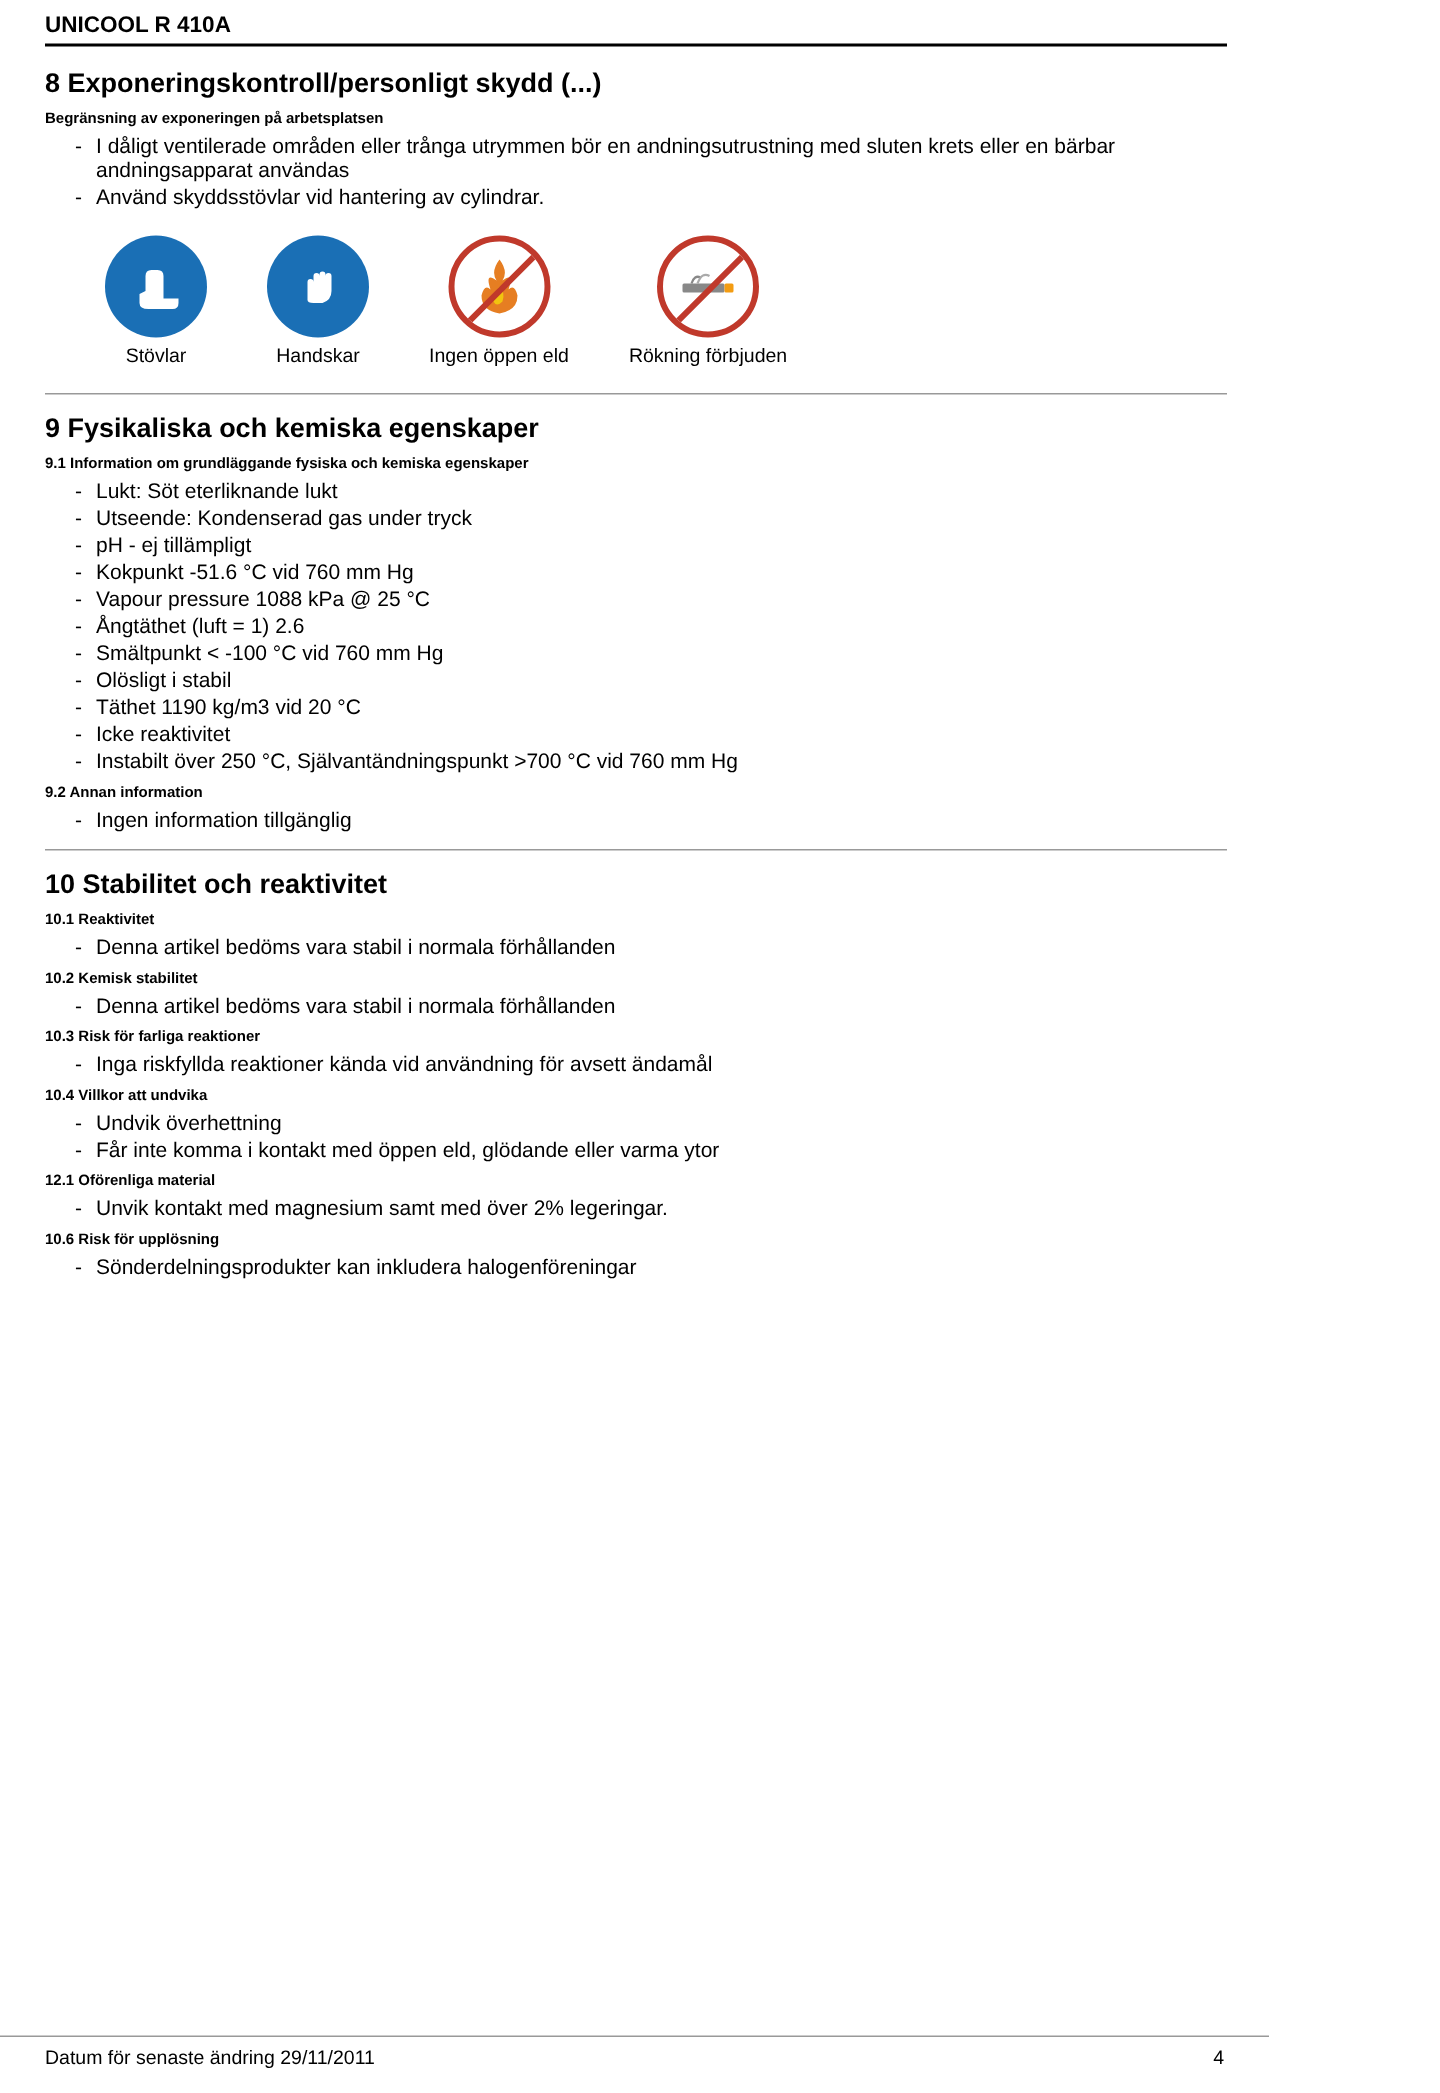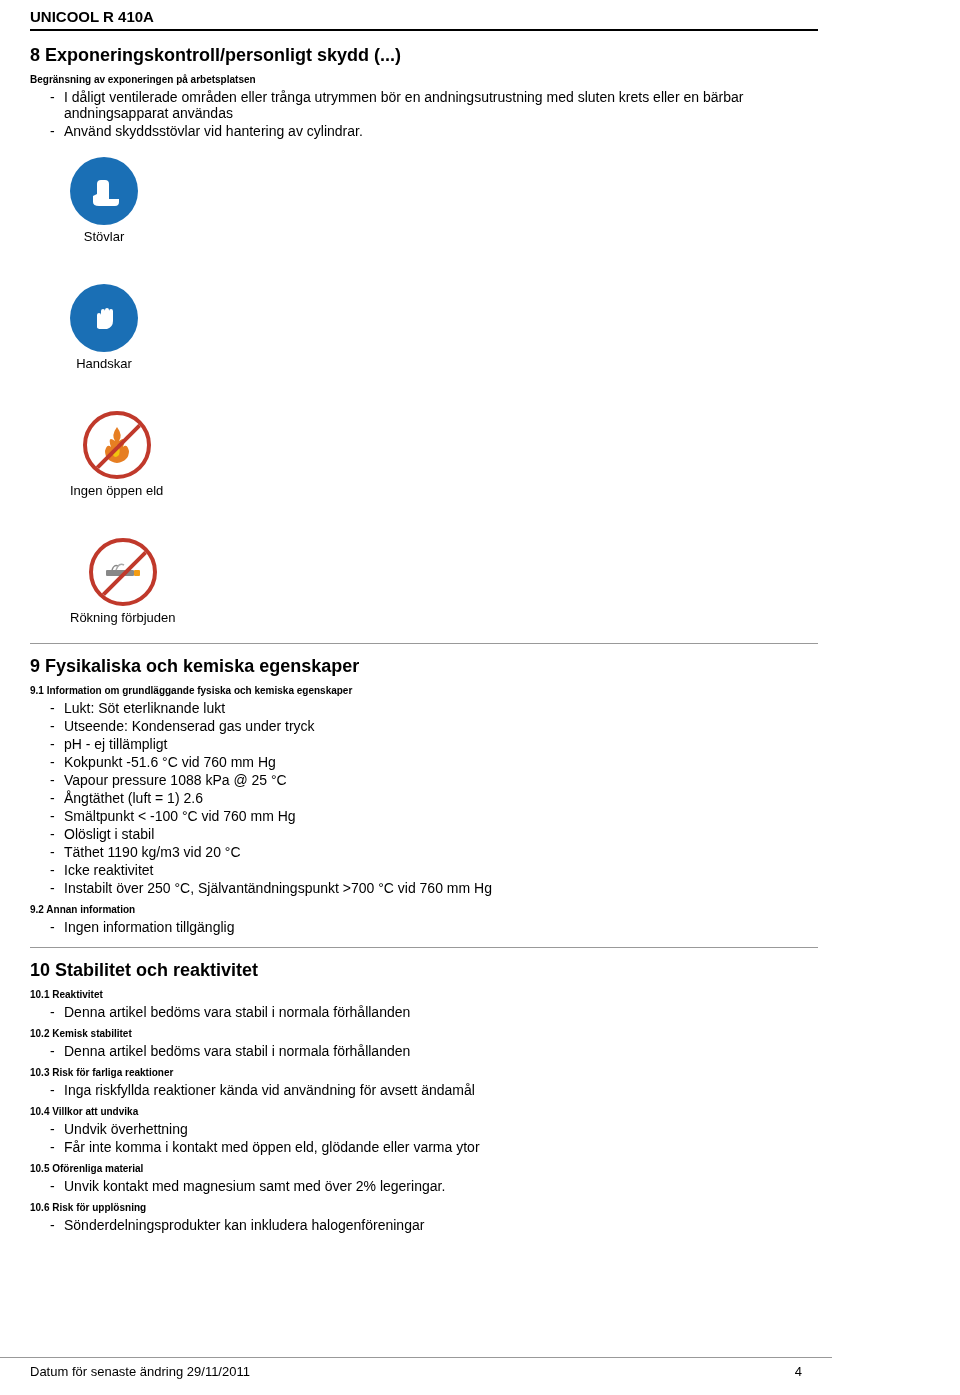--- a/index.html
+++ b/index.html
@@ -53,21 +53,20 @@
       position: absolute;
       left: 0;
     }
     .divider {
       border: none;
       border-top: 1px solid #999;
       margin: 12px 0;
     }
     .icons-row {
       display: flex;
-      flex-direction: column;
       gap: 40px;
       align-items: flex-start;
       margin: 18px 0 18px 40px;
     }
     .icon-item {
       display: flex;
       flex-direction: column;
       align-items: center;
       gap: 4px;
       font-size: 13px;
@@ -89,21 +88,21 @@
       border-radius: 50%;
       background: #1a6fb5;
       display: flex;
       align-items: center;
       justify-content: center;
     }
     .footer {
       position: absolute;
       bottom: 10px;
       left: 0;
-      right: 16px;
+      right: 2px;
       padding: 6px 30px;
       border-top: 1px solid #999;
       display: flex;
       justify-content: space-between;
       align-items: center;
       font-size: 13px;
     }
   </style>
 </head>
 <body>
@@ -215,21 +214,21 @@
     <ul class="bullet-list">
       <li>Inga riskfyllda reaktioner kända vid användning för avsett ändamål</li>
     </ul>
 
     <div class="sub-heading">10.4 Villkor att undvika</div>
     <ul class="bullet-list">
       <li>Undvik överhettning</li>
       <li>Får inte komma i kontakt med öppen eld, glödande eller varma ytor</li>
     </ul>
 
-    <div class="sub-heading">10.5 Oförenliga material</div>
+    <div class="sub-heading">12.1 Oförenliga material</div>
     <ul class="bullet-list">
       <li>Unvik kontakt med magnesium samt med  över 2% legeringar.</li>
     </ul>
 
     <div class="sub-heading">10.6 Risk för upplösning</div>
     <ul class="bullet-list">
       <li>Sönderdelningsprodukter kan inkludera halogenföreningar</li>
     </ul>
   </div>
 

